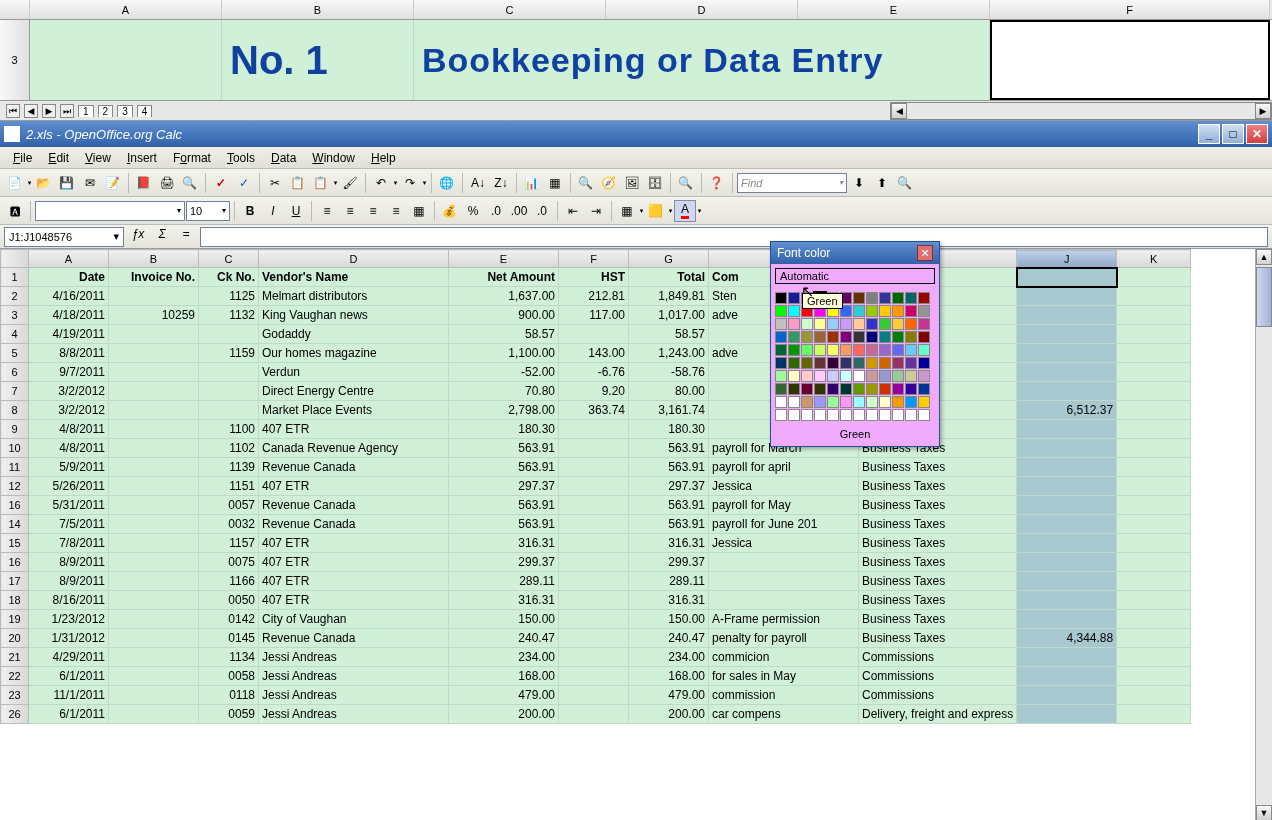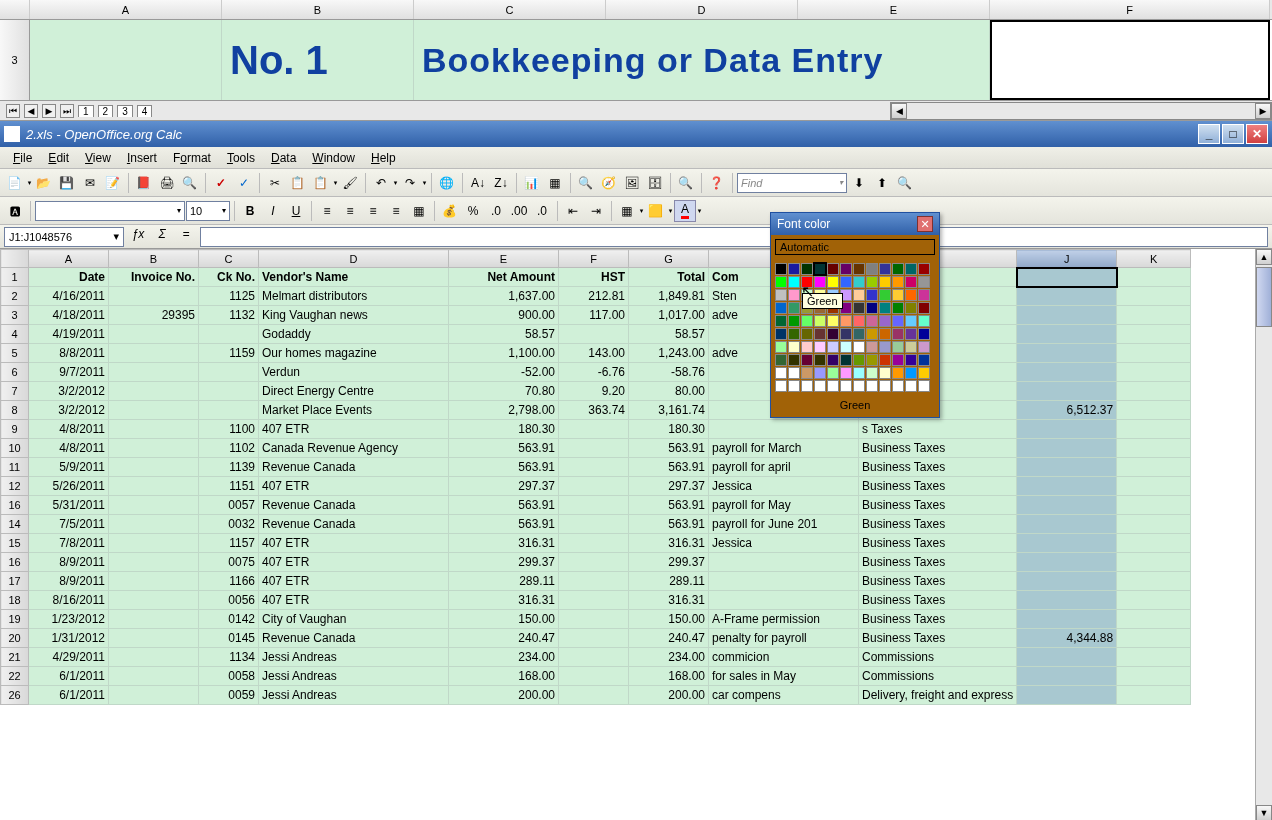--- a/index.html
+++ b/index.html
@@ -69,21 +69,21 @@
 .col-H { width: 150px; }
 .col-I { width: 140px; }
 .col-J { width: 100px; }
 .col-K { width: 74px; }
 
 
 .vscroll { position:absolute; right:0; top:0; bottom:0; width:17px; background:#e8e8e8; border-left:1px solid #aaa; display:flex; flex-direction:column; }
 .vscroll .sb-thumb { background: linear-gradient(to right,#d0d8f0,#a0b0d8); border:1px solid #888; height:60px; margin-top:2px; }
 
 
-.popup { position:absolute; left: 770px; top: 212px; width: 170px; border:1px solid #2050a0; background:#a16207; box-shadow: 2px 2px 4px rgba(0,0,0,.3); z-index:50; }
+.popup { position:absolute; left: 770px; top: 241px; width: 170px; border:1px solid #2050a0; background:#f0abfc; box-shadow: 2px 2px 4px rgba(0,0,0,.3); z-index:50; }
 .popup-title { height:22px; background: linear-gradient(#6090d0,#3060a8); color:#fff; font-size:12px; display:flex; align-items:center; padding: 0 6px; }
 .popup-close { margin-left:auto; width:16px; height:16px; background:#e07070; border:1px solid #803030; color:#fff; font-size:11px; text-align:center; line-height:14px; }
 .popup-auto { margin:4px; border:1px solid #000; font-size:11px; padding:1px 4px; }
 .color-grid { display:grid; grid-template-columns: repeat(12, 12px); gap:1px; padding: 4px; }
 .swatch { width:12px; height:12px; border:1px solid #888; }
 .popup-label { text-align:center; font-size:11px; padding:3px 0 6px; }
 .tooltip { position:absolute; background:#ffffe0; border:1px solid #000; font-size:11px; padding:1px 4px; left: 802px; top: 293px; z-index:60; }
 .cursor { position:absolute; left: 801px; top: 282px; z-index:70; font-size:16px; pointer-events:none; }
 
 .bold { font-weight: bold; }
@@ -312,21 +312,21 @@
           <td class="num">212.81</td>
           <td class="num">1,849.81</td>
           <td>Sten</td>
           <td></td>
           <td class="num sel-col"></td>
           <td></td>
         </tr>
         <tr>
           <td class="rh">3</td>
           <td class="num">4/18/2011</td>
-          <td class="num">29395</td>
+          <td class="num">10259</td>
           <td class="num">1132</td>
           <td>King Vaughan news</td>
           <td class="num">900.00</td>
           <td class="num">117.00</td>
           <td class="num">1,017.00</td>
           <td>adve</td>
           <td>ng</td>
           <td class="num sel-col"></td>
           <td></td>
         </tr>
@@ -523,21 +523,21 @@
           <td class="num">289.11</td>
           <td></td>
           <td>Business Taxes</td>
           <td class="num sel-col"></td>
           <td></td>
         </tr>
         <tr>
           <td class="rh">18</td>
           <td class="num">8/16/2011</td>
           <td class="num"></td>
-          <td class="num">0056</td>
+          <td class="num">0050</td>
           <td>407 ETR</td>
           <td class="num">316.31</td>
           <td class="num"></td>
           <td class="num">316.31</td>
           <td></td>
           <td>Business Taxes</td>
           <td class="num sel-col"></td>
           <td></td>
         </tr>
         <tr>
@@ -585,20 +585,34 @@
         <tr>
           <td class="rh">22</td>
           <td class="num">6/1/2011</td>
           <td class="num"></td>
           <td class="num">0058</td>
           <td>Jessi Andreas</td>
           <td class="num">168.00</td>
           <td class="num"></td>
           <td class="num">168.00</td>
           <td>for sales in May</td>
+          <td>Commissions</td>
+          <td class="num sel-col"></td>
+          <td></td>
+        </tr>
+        <tr>
+          <td class="rh">23</td>
+          <td class="num">11/1/2011</td>
+          <td class="num"></td>
+          <td class="num">0118</td>
+          <td>Jessi Andreas</td>
+          <td class="num">479.00</td>
+          <td class="num"></td>
+          <td class="num">479.00</td>
+          <td>commission</td>
           <td>Commissions</td>
           <td class="num sel-col"></td>
           <td></td>
         </tr>
         <tr>
           <td class="rh">26</td>
           <td class="num">6/1/2011</td>
           <td class="num"></td>
           <td class="num">0059</td>
           <td>Jessi Andreas</td>

